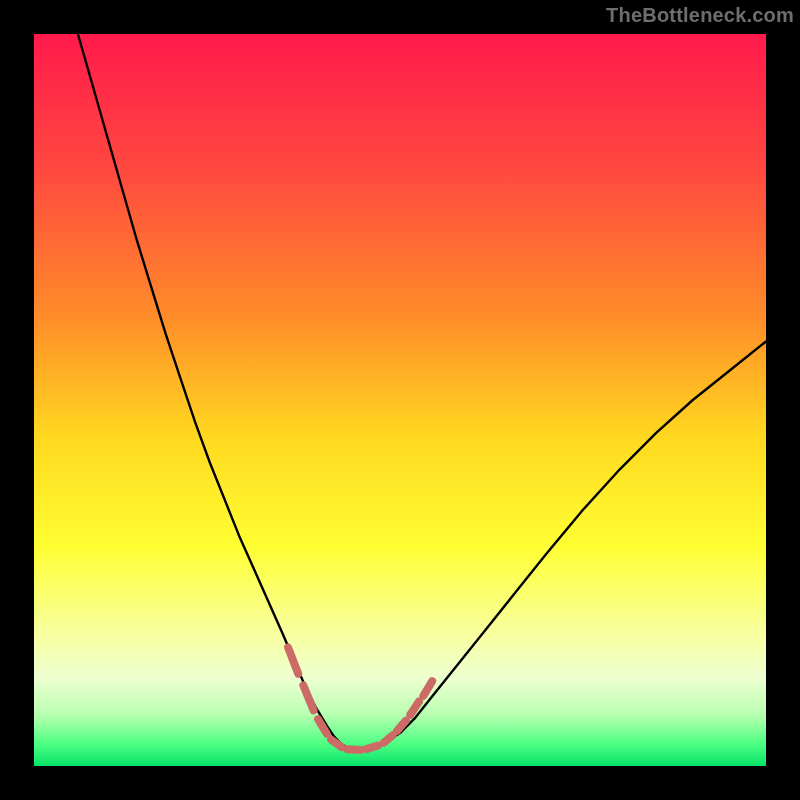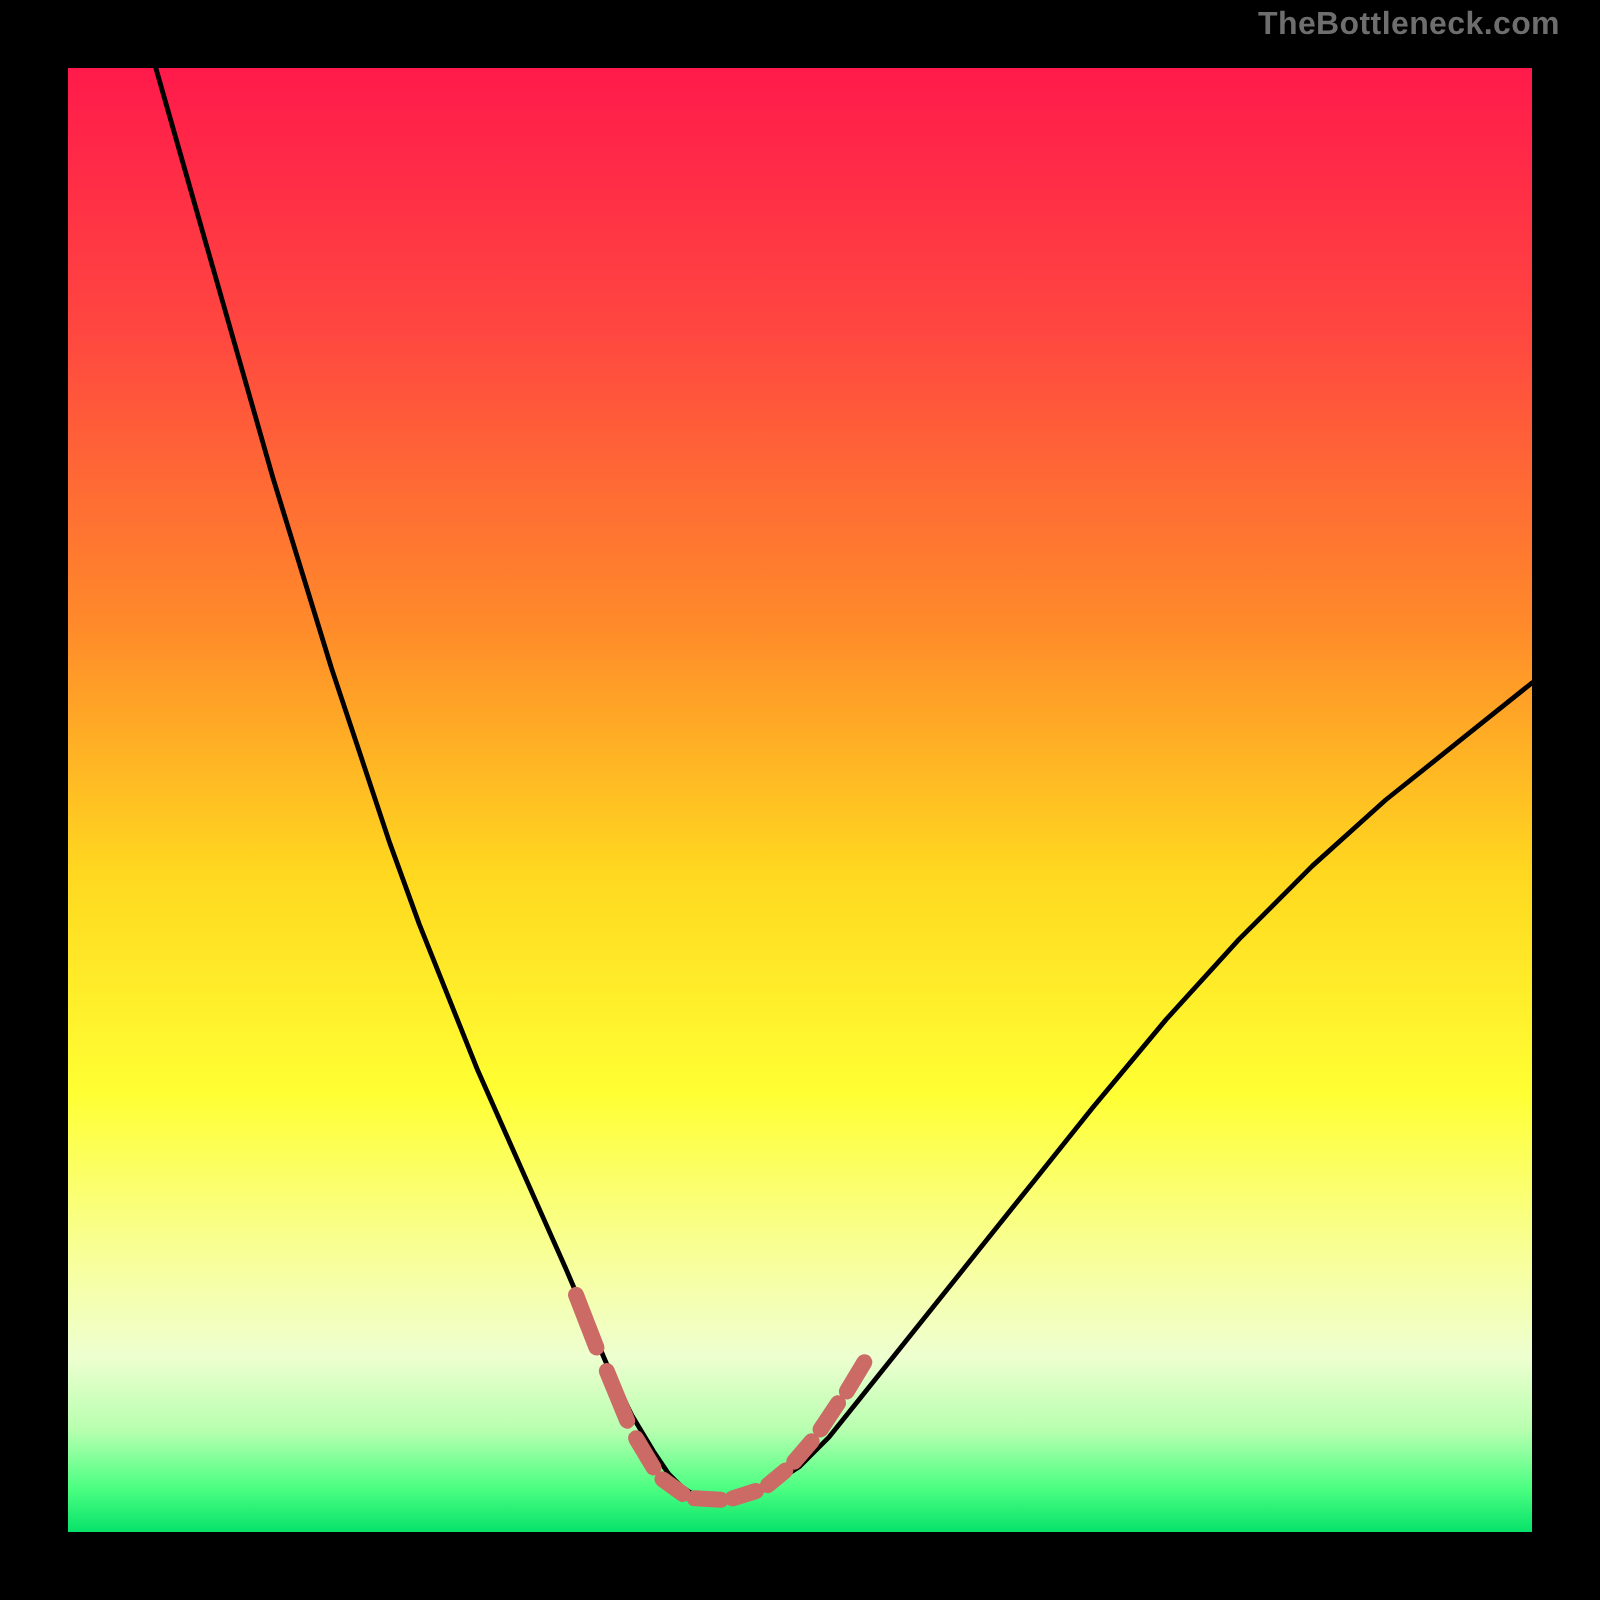--- a/index.html
+++ b/index.html
@@ -12,23 +12,23 @@
     font-family: Arial, Helvetica, sans-serif;
   }
   .stage {
     position: relative;
     width: 800px;
     height: 800px;
   }
   .watermark {
     position: absolute;
     top: 4px;
-    right: 20px;
+    right: 6px;
     color: #6e6e6e;
-    font-size: 16px;
+    font-size: 20px;
     font-weight: 600;
     letter-spacing: 0.2px;
     user-select: none;
   }
   svg {
     position: absolute;
     left: 0;
     top: 0;
   }
 </style>

